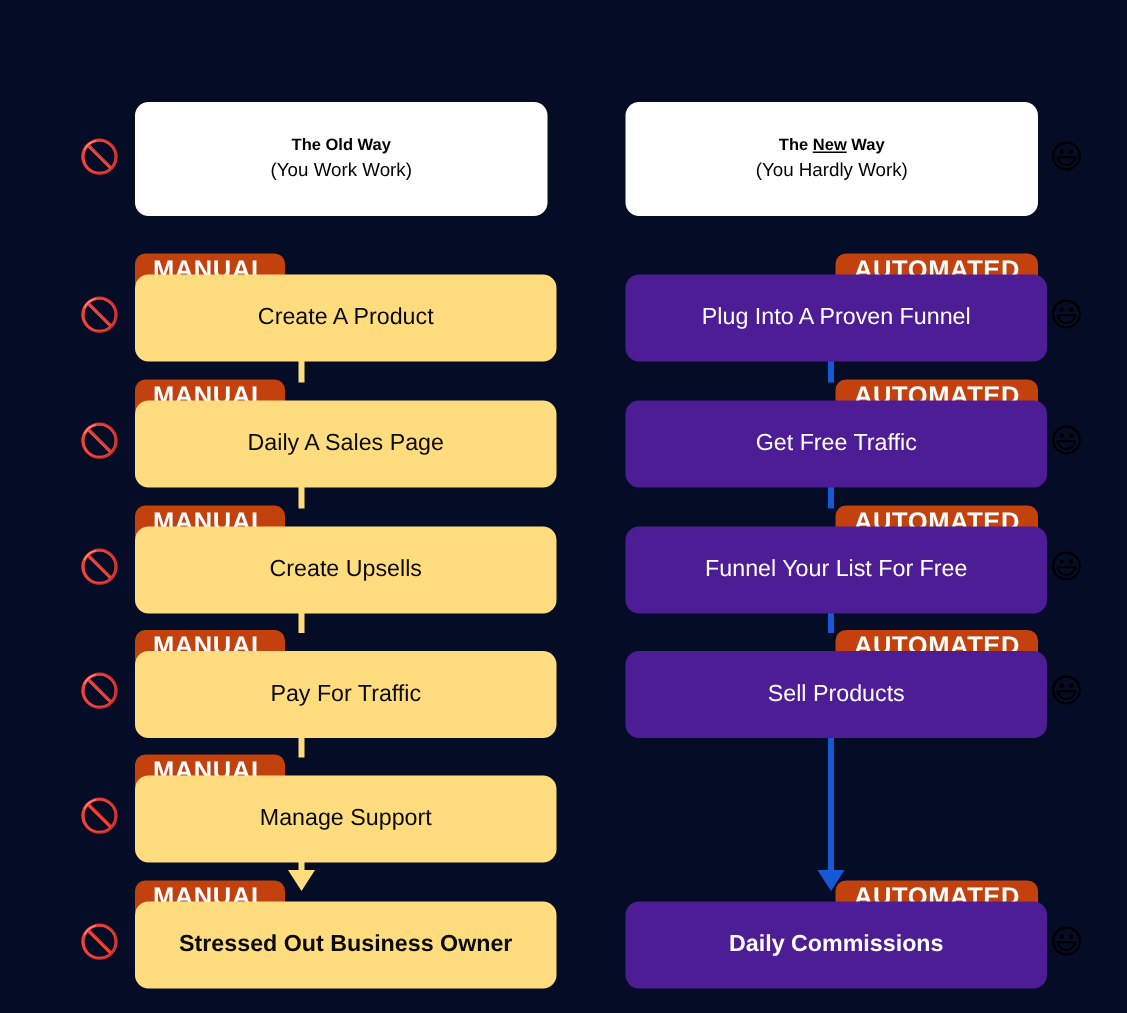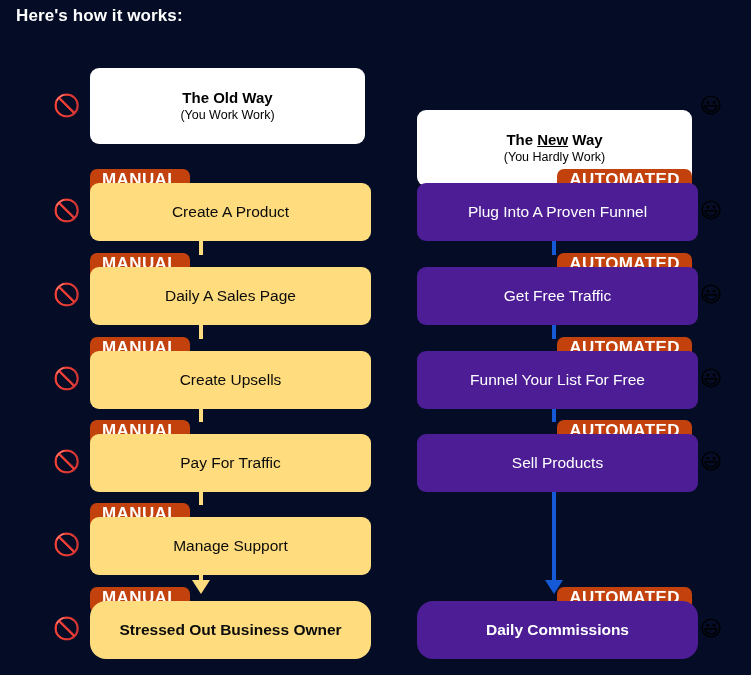--- a/index.html
+++ b/index.html
@@ -48,21 +48,21 @@
     background: #ffffff;
     border-radius: 9px;
     box-sizing: border-box;
     display: flex;
     flex-direction: column;
     align-items: center;
     justify-content: center;
     color: #000000;
   }
   .head-card .title {
-    font-size: 15px;
+    font-size: 11px;
     font-weight: bold;
     line-height: 1.15;
   }
   .head-card .title u { text-decoration: underline; }
   .head-card .sub {
     font-size: 12.5px;
     font-weight: normal;
     line-height: 1.3;
     margin-top: 1px;
   }
@@ -110,21 +110,21 @@
   .pill.manual {
     background: #ffdd7e;
     color: #0b0b0b;
     font-size: 15.5px;
   }
   .pill.auto {
     background: #4c1d95;
     color: #ffffff;
     font-size: 15.5px;
   }
-  .pill.strong { font-weight: bold; border-radius: 16px; }
+  .pill.strong { font-weight: bold; }
 
   
   .marker {
     position: absolute;
     width: 26px;
     height: 26px;
     font-size: 22px;
     line-height: 26px;
     text-align: center;
     font-family: "DejaVu Sans", sans-serif;
@@ -154,21 +154,20 @@
     z-index: 0;
   }
   .arrowhead.manual { border-top: 14px solid #ffdd7e; }
   .arrowhead.auto   { border-top: 14px solid #1559d6; }
 </style>
 </head>
 <body>
 
 <div id="page-root">
 
-  <div class="headline">Here's how it works:</div>
 
   <div class="column left">
 
     <div class="head-card" style="top:68px;">
       <div class="title">
         <span>The Old Way</span><u></u><span></span>
       </div>
       <div class="sub">(You Work Work)</div>
     </div>
 
@@ -223,21 +222,21 @@
   <div class="marker" style="left:53px; top:93px;">🚫</div>
   <div class="marker" style="left:53px; top:198px;">🚫</div>
   <div class="marker" style="left:53px; top:282px;">🚫</div>
   <div class="marker" style="left:53px; top:366px;">🚫</div>
   <div class="marker" style="left:53px; top:449px;">🚫</div>
   <div class="marker" style="left:53px; top:532px;">🚫</div>
   <div class="marker" style="left:53px; top:616px;">🚫</div>
 
   <div class="column right">
 
-    <div class="head-card" style="top:68px;margin-top:42px;">
+    <div class="head-card" style="top:68px;">
       <div class="title">
         <span>The </span><u>New</u><span> Way</span>
       </div>
       <div class="sub">(You Hardly Work)</div>
     </div>
 
     <div class="conn auto" style="left:135px; top:225px; width:4px; height:30px;">
         <div class="stem"></div>
       </div>
     <div class="conn auto" style="left:135px; top:309px; width:4px; height:30px;">

